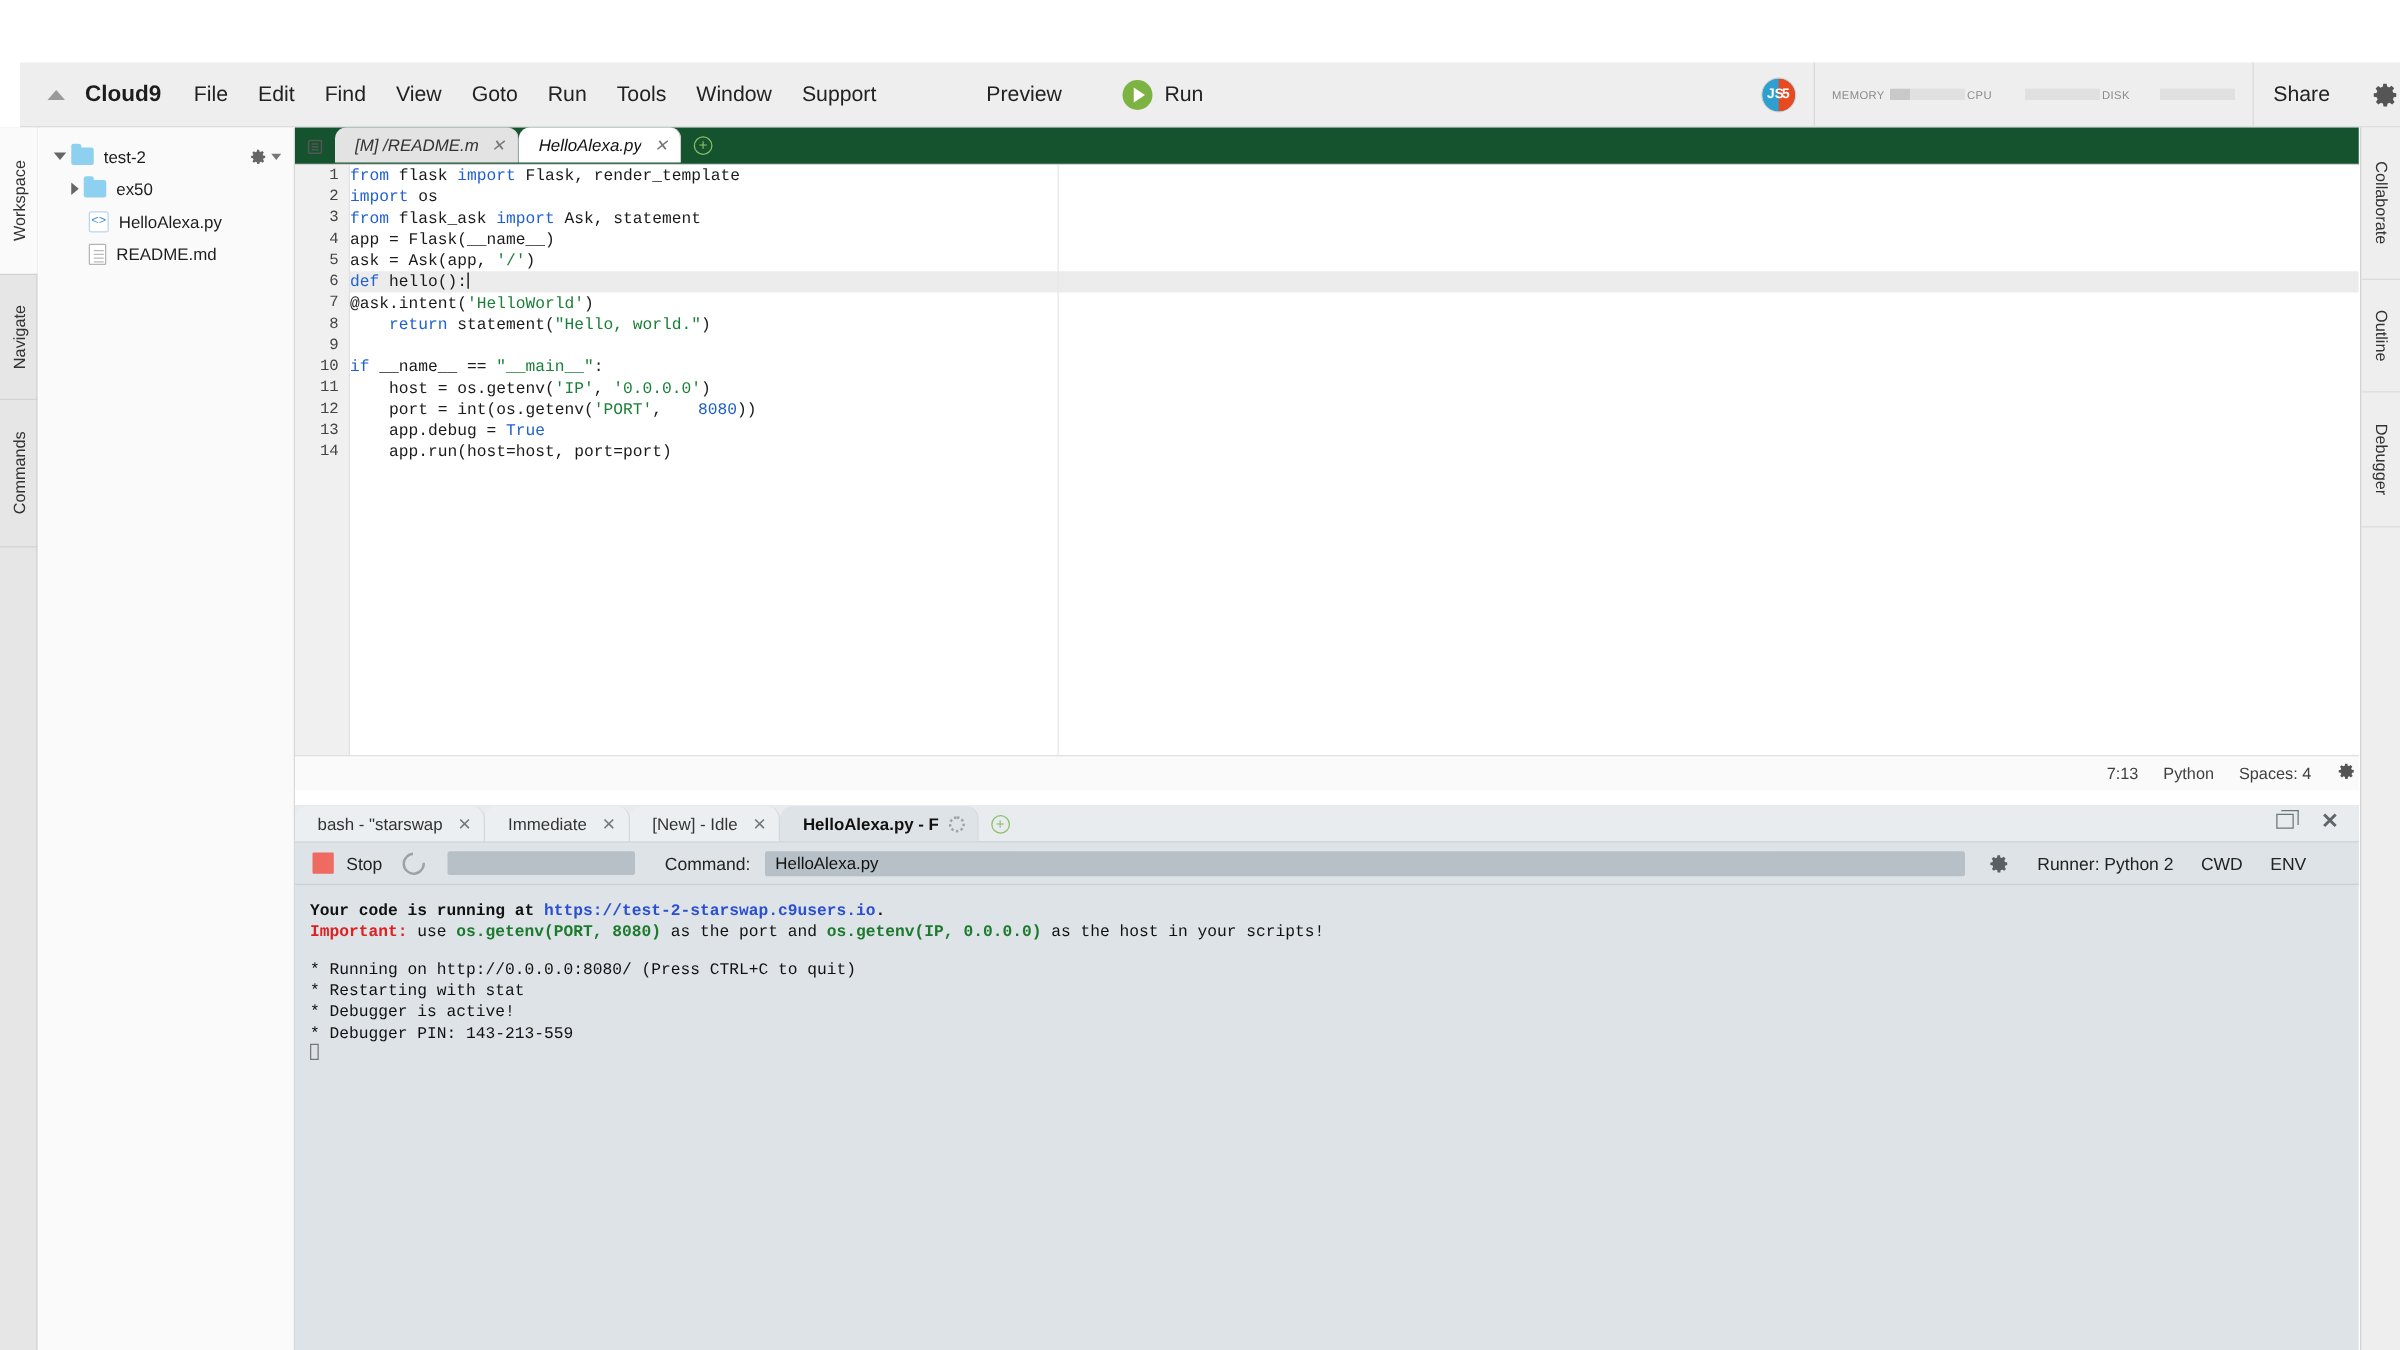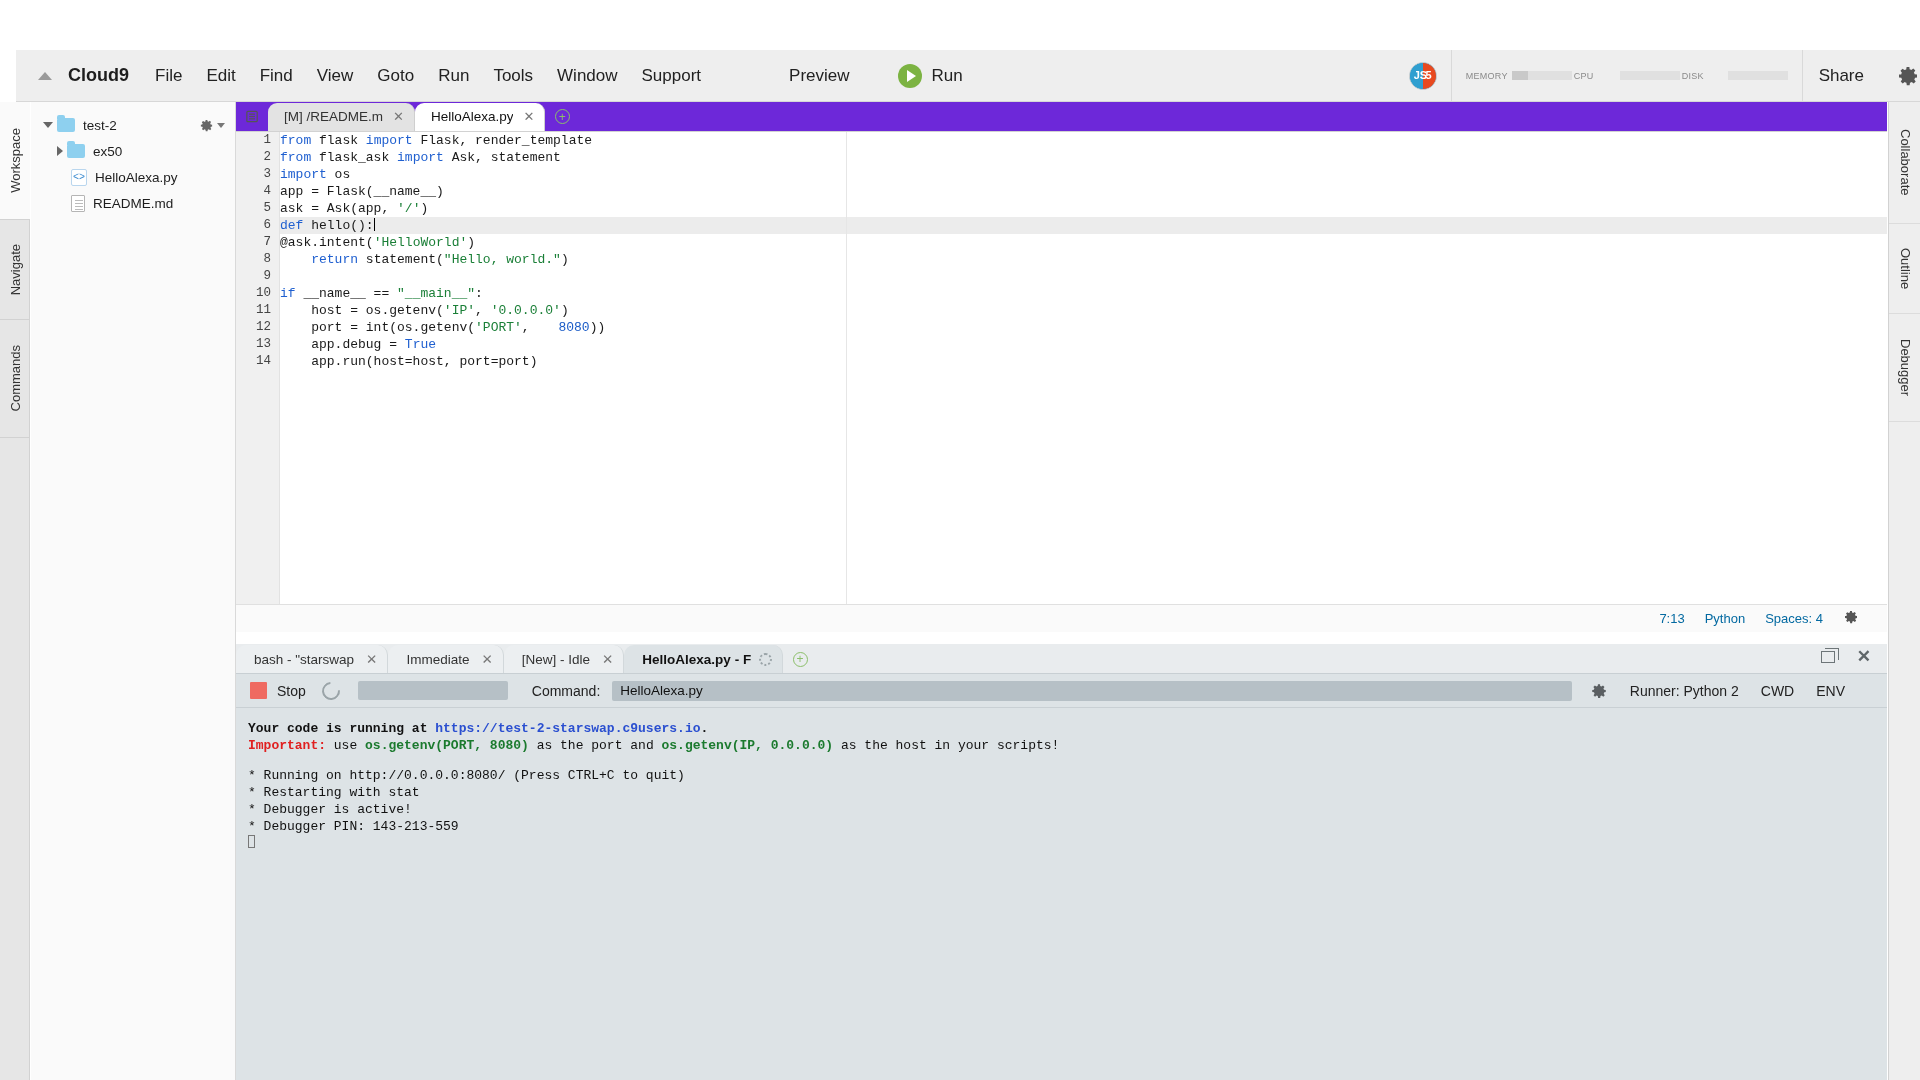--- a/index.html
+++ b/index.html
@@ -110,21 +110,21 @@
   .ic-doc { width: 14px; height: 17px; margin-right: 8px; border: 1px solid #b5b5b5; background: #fff;
             border-radius: 1px; position: relative; }
   .ic-doc:after { content: ""; position: absolute; left: 3px; top: 4px; width: 8px; height: 1px;
                   background: #bbb; box-shadow: 0 3px 0 #bbb, 0 6px 0 #bbb, 0 9px 0 #bbb; }
   .tree-gear { margin-left: auto; margin-right: 10px; display: flex; align-items: center; gap: 3px; }
   .caret-sm { width: 0; height: 0; border-left: 4px solid transparent; border-right: 4px solid transparent;
               border-top: 5px solid #777; }
 
   
   .editor-wrap { position: absolute; left: 236px; top: 102px; right: 33px; height: 530px; background: #fff; }
-  .tabbar { height: 30px; background: #6d28d9; display: flex; align-items: center; border-bottom: 1px solid #d2d2d2; }
+  .tabbar { height: 30px; background: #14532d; display: flex; align-items: flex-start; border-bottom: 1px solid #d2d2d2; font-style: italic; }
   .tab-list-icon { width: 32px; height: 30px; display: flex; align-items: center; justify-content: center; }
   .etab {
     height: 28px; display: flex; align-items: center; padding: 0 10px 0 16px;
     font-size: 13.5px; color: #333; background: #e3e3e3; border-right: 1px solid #cfcfcf;
     border-radius: 9px 9px 0 0; max-width: 180px; position: relative;
   }
   .etab.active { background: #fff; color: #111; font-weight: normal; }
   .etab .tab-label { overflow: hidden; text-overflow: clip; white-space: nowrap; }
   .etab .tab-x { margin-left: 10px; color: #777; font-size: 13px; }
   .plus-tab { width: 34px; height: 28px; display: flex; align-items: center; justify-content: center; }
@@ -143,21 +143,21 @@
   .cline.active { background: #ececec; }
   .k { color: #2060d0; }
   .s { color: #1a7f37; }
   .n { color: #1b5cc7; margin-left: 21px; }
   .cursor { display: inline-block; width: 1px; height: 13px; background: #000; vertical-align: -2px; }
   .ed-vline { position: absolute; left: 610px; top: 0; bottom: 0; width: 1px; background: #e6e6e6; }
 
   .ed-status {
     position: absolute; left: 0; right: 0; bottom: 0; height: 28px; background: #fafafa;
     border-top: 1px solid #e0e0e0; display: flex; align-items: center; justify-content: flex-end;
-    gap: 20px; padding-right: 28px; font-size: 13px; color: #0369a1;
+    gap: 20px; padding-right: 2px; font-size: 13px; color: #404040;
   }
 
   
   .console {
     position: absolute; left: 236px; top: 644px; right: 33px; bottom: 0; background: #dde3e6;
   }
   .ctabbar { height: 30px; background: #e9ecee; display: flex; align-items: flex-end;
              position: relative; border-bottom: 1px solid #c8cfd3; }
   .ctab {
     height: 28px; display: flex; align-items: center; padding: 0 10px 0 18px;
@@ -359,22 +359,22 @@
           <div class="gline">8</div>
           <div class="gline">9</div>
           <div class="gline">10</div>
           <div class="gline">11</div>
           <div class="gline">12</div>
           <div class="gline">13</div>
           <div class="gline">14</div>
         </div>
       <div class="code-lines" id="codelines">
           <div class="cline"><span class="k">from </span><span>flask </span><span class="k">import </span><span>Flask, render_template</span></div>
+          <div class="cline"><span class="k">import </span><span>os</span></div>
           <div class="cline"><span class="k">from </span><span>flask_ask </span><span class="k">import </span><span>Ask, statement</span></div>
-          <div class="cline"><span class="k">import </span><span>os</span></div>
           <div class="cline"><span>app = Flask(__name__)</span></div>
           <div class="cline"><span>ask = Ask(app, </span><span class="s">'/'</span><span>)</span></div>
           <div class="cline active"><span class="k">def </span><span>hello():</span><span class="cursor"></span></div>
           <div class="cline"><span>@ask.intent(</span><span class="s">'HelloWorld'</span><span>)</span></div>
           <div class="cline"><span>    </span><span class="k">return </span><span>statement(</span><span class="s">"Hello, world."</span><span>)</span></div>
           <div class="cline"><span></span></div>
           <div class="cline"><span class="k">if </span><span>__name__ == </span><span class="s">"__main__"</span><span>:</span></div>
           <div class="cline"><span>    host = os.getenv(</span><span class="s">'IP'</span><span>, </span><span class="s">'0.0.0.0'</span><span>)</span></div>
           <div class="cline"><span>    port = int(os.getenv(</span><span class="s">'PORT'</span><span>, </span><span class="n">8080</span><span>))</span></div>
           <div class="cline"><span>    app.debug = </span><span class="k">True</span></div>

